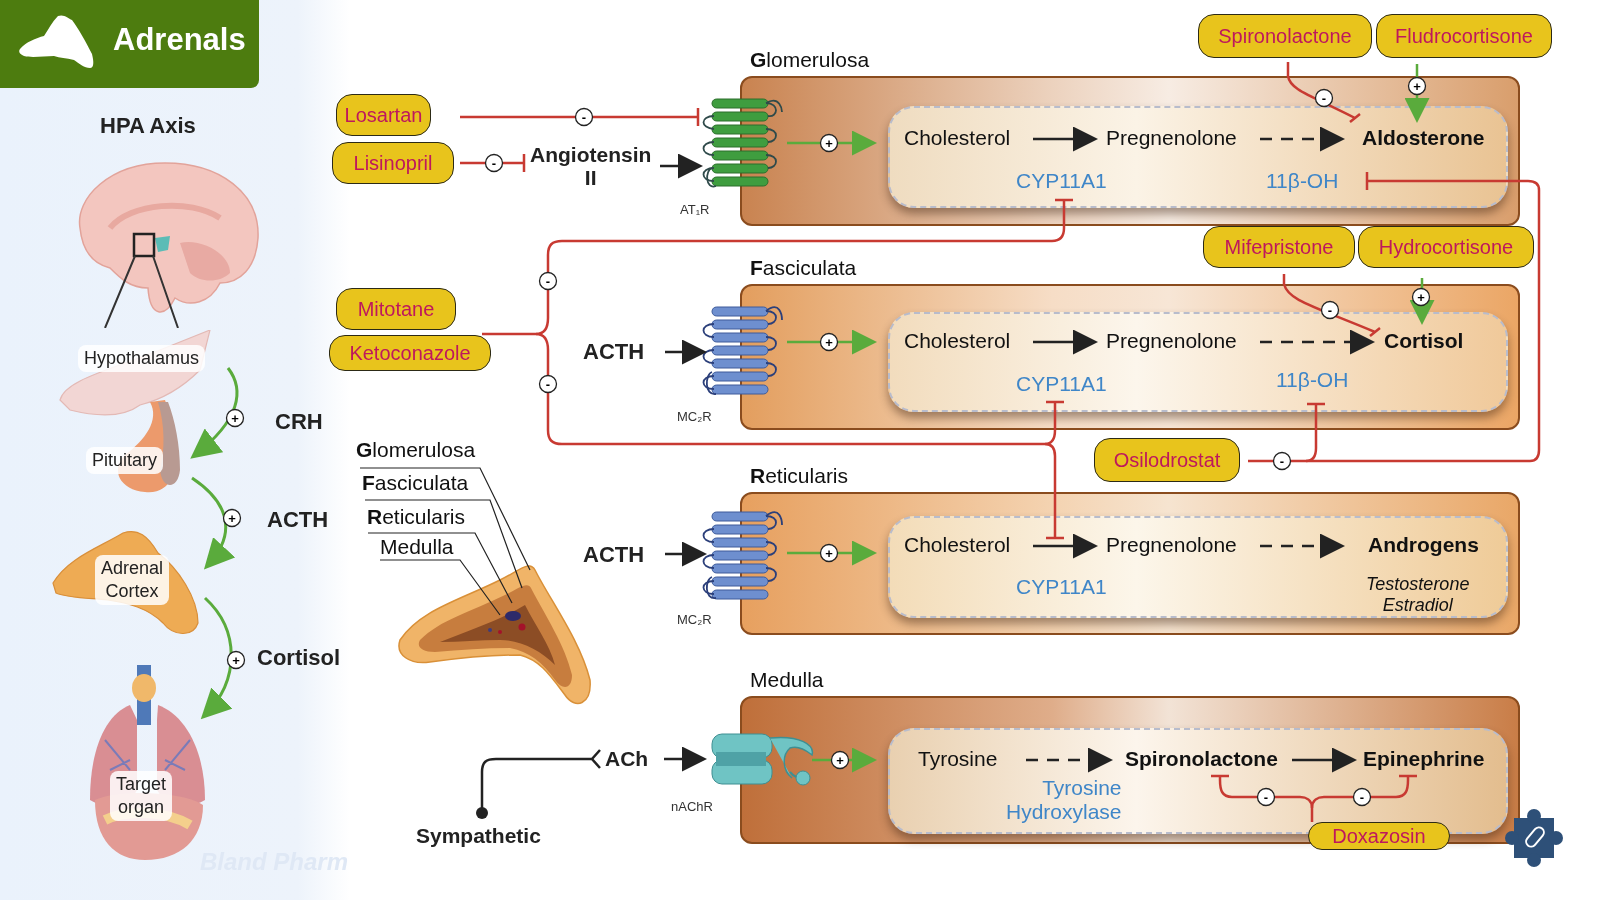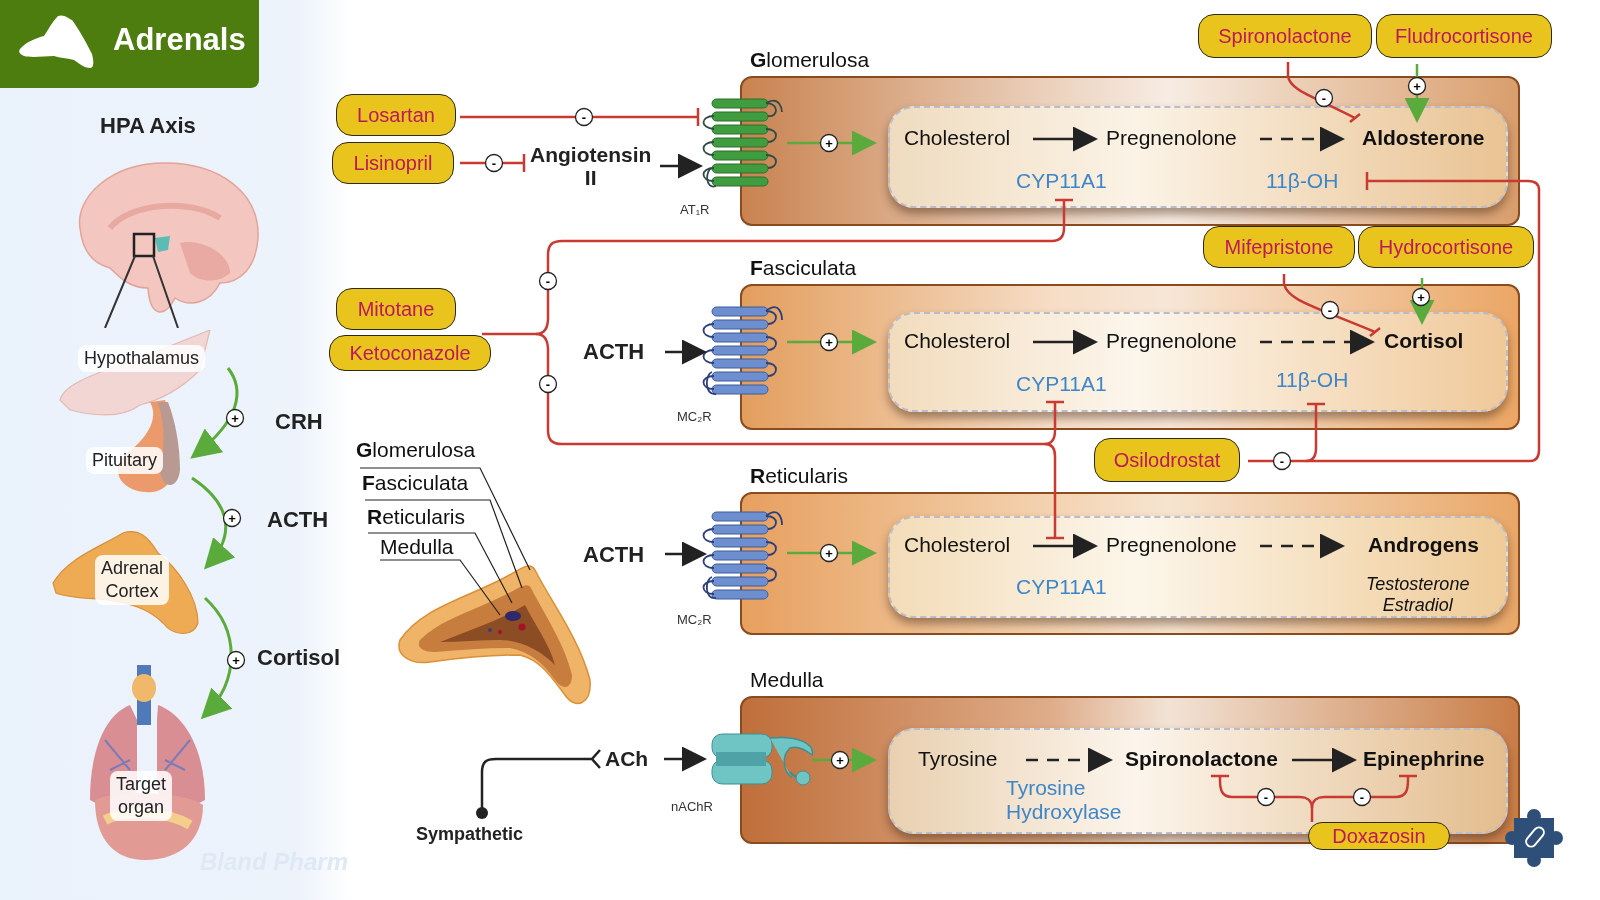--- a/index.html
+++ b/index.html
@@ -12,21 +12,21 @@
   .organ-label{position:absolute;background:rgba(255,255,255,0.85);border-radius:8px;padding:2px 6px;font-size:18px;color:#222;text-align:center;line-height:23px;}
   .hormone-label{position:absolute;font-size:22px;font-weight:bold;color:#222;}
   .watermark{position:absolute;left:200px;top:848px;font-size:24px;font-style:italic;font-weight:bold;color:#dfe8f5;}
   .drug{position:absolute;background:#e8c41c;border:1.5px solid #2c2a16;border-radius:16px;font-weight:normal;font-size:20px;color:#be185d;display:flex;align-items:center;justify-content:center;box-sizing:border-box;}
   .zone-title{position:absolute;font-size:21px;color:#111;}
   .zone-title b{font-weight:bold;}
   .cell{position:absolute;border:2px solid #8a4c1e;border-radius:12px;box-sizing:border-box;}
   .cell-inner{position:absolute;border:2.5px dashed #b8bccc;border-radius:26px;box-sizing:border-box;box-shadow:0 6px 10px rgba(60,30,10,0.45);}
   .pt{position:absolute;font-size:21px;color:#111;white-space:nowrap;}
   .pt.bold{font-weight:bold;}
-  .enz{position:absolute;font-size:21px;color:#3f86c8;white-space:nowrap;text-align:left;line-height:24px;}
+  .enz{position:absolute;font-size:21px;color:#3f86c8;white-space:nowrap;text-align:right;line-height:24px;}
   .rec-label{position:absolute;font-size:13px;color:#333;}
   .sig-label{position:absolute;font-size:22px;font-weight:bold;color:#222;}
   svg.overlay{position:absolute;left:0;top:0;width:1600px;height:900px;pointer-events:none;}
 </style>
 </head>
 <body>
 
 <div class="left-panel"></div>
 
 <div class="header-tab">
@@ -296,37 +296,37 @@
   <circle cx="172" cy="187" r="3.5" fill="#a4122a"></circle>
   <circle cx="140" cy="190" r="2" fill="#3e3a7c"></circle>
     <circle cx="150" cy="192" r="2" fill="#a4122a"></circle>
   <path d="M10 28 L130 28 L180 130 M15 60 L140 60 L172 148 M18 93 L125 93 L162 163 M30 120 L110 120 L150 175" stroke="#222" stroke-width="1.2" fill="none"></path>
 </svg>
 <div class="zone-title" style="left:356px;top:438px;font-size:21px"><b>G</b><span>lomerulosa</span></div>
 <div class="zone-title" style="left:362px;top:471px;font-size:21px"><b>F</b><span>asciculata</span></div>
 <div class="zone-title" style="left:367px;top:505px;font-size:21px"><b>R</b><span>eticularis</span></div>
 <div class="zone-title" style="left:380px;top:535px;font-size:21px"><b></b><span>Medulla</span></div>
 
-<div class="drug" style="left:336px;top:94px;width:120px;height:42px">Losartan</div>
+<div class="drug" style="left:336px;top:94px;width:95px;height:42px">Losartan</div>
 <div class="drug" style="left:332px;top:142px;width:122px;height:42px">Lisinopril</div>
 <div class="drug" style="left:336px;top:288px;width:120px;height:42px">Mitotane</div>
 <div class="drug" style="left:329px;top:335px;width:162px;height:36px">Ketoconazole</div>
 <div class="drug" style="left:1198px;top:14px;width:174px;height:44px">Spironolactone</div>
 <div class="drug" style="left:1376px;top:14px;width:176px;height:44px">Fludrocortisone</div>
 <div class="drug" style="left:1203px;top:226px;width:152px;height:42px">Mifepristone</div>
 <div class="drug" style="left:1358px;top:226px;width:176px;height:42px">Hydrocortisone</div>
 <div class="drug" style="left:1094px;top:438px;width:146px;height:44px">Osilodrostat</div>
 <div class="drug" style="left:1308px;top:822px;width:142px;height:28px">Doxazosin</div>
 
 <div class="sig-label" style="left:530px;top:143px;text-align:center;white-space:pre-line;line-height:23px;font-size:21px">Angiotensin
 II</div>
 <div class="sig-label" style="left:583px;top:339px">ACTH</div>
 <div class="sig-label" style="left:583px;top:542px">ACTH</div>
 <div class="sig-label" style="left:605px;top:747px;font-size:21px">ACh</div>
-<div class="sig-label" style="left:416px;top:824px;font-size:18px">Sympathetic</div>
+<div class="sig-label" style="left:416px;top:824px;font-size:21px">Sympathetic</div>
 
 <div class="rec-label" style="left:680px;top:202px">AT₁R</div>
 <div class="rec-label" style="left:677px;top:409px">MC₂R</div>
 <div class="rec-label" style="left:677px;top:612px">MC₂R</div>
 <div class="rec-label" style="left:671px;top:799px">nAChR</div>
 
 <div class="pt" style="left:904px;top:126px">Cholesterol</div>
 <div class="pt" style="left:1106px;top:126px">Pregnenolone</div>
 <div class="pt bold" style="left:1362px;top:126px">Aldosterone</div>
 <div class="enz" style="left:1016px;top:169px">CYP11A1</div>

